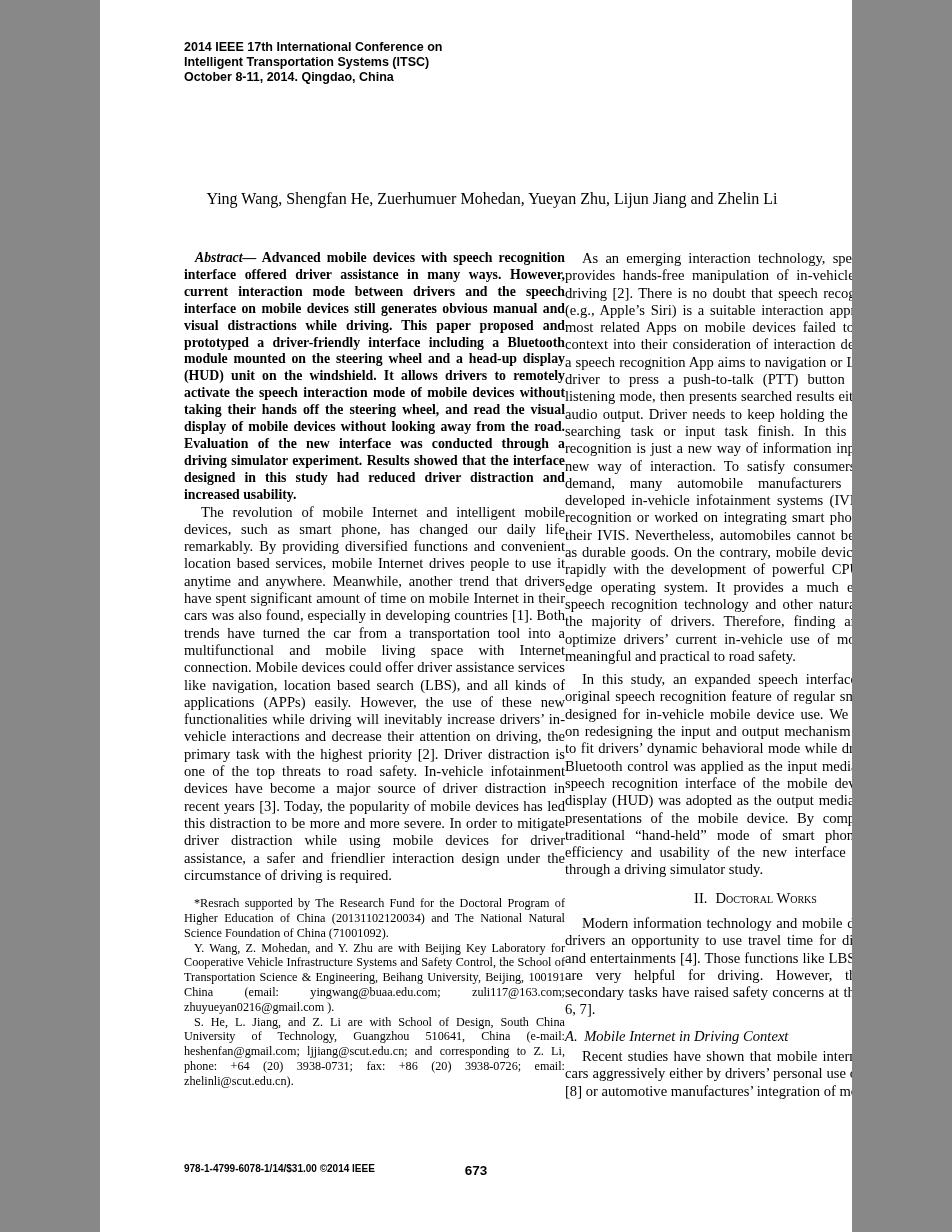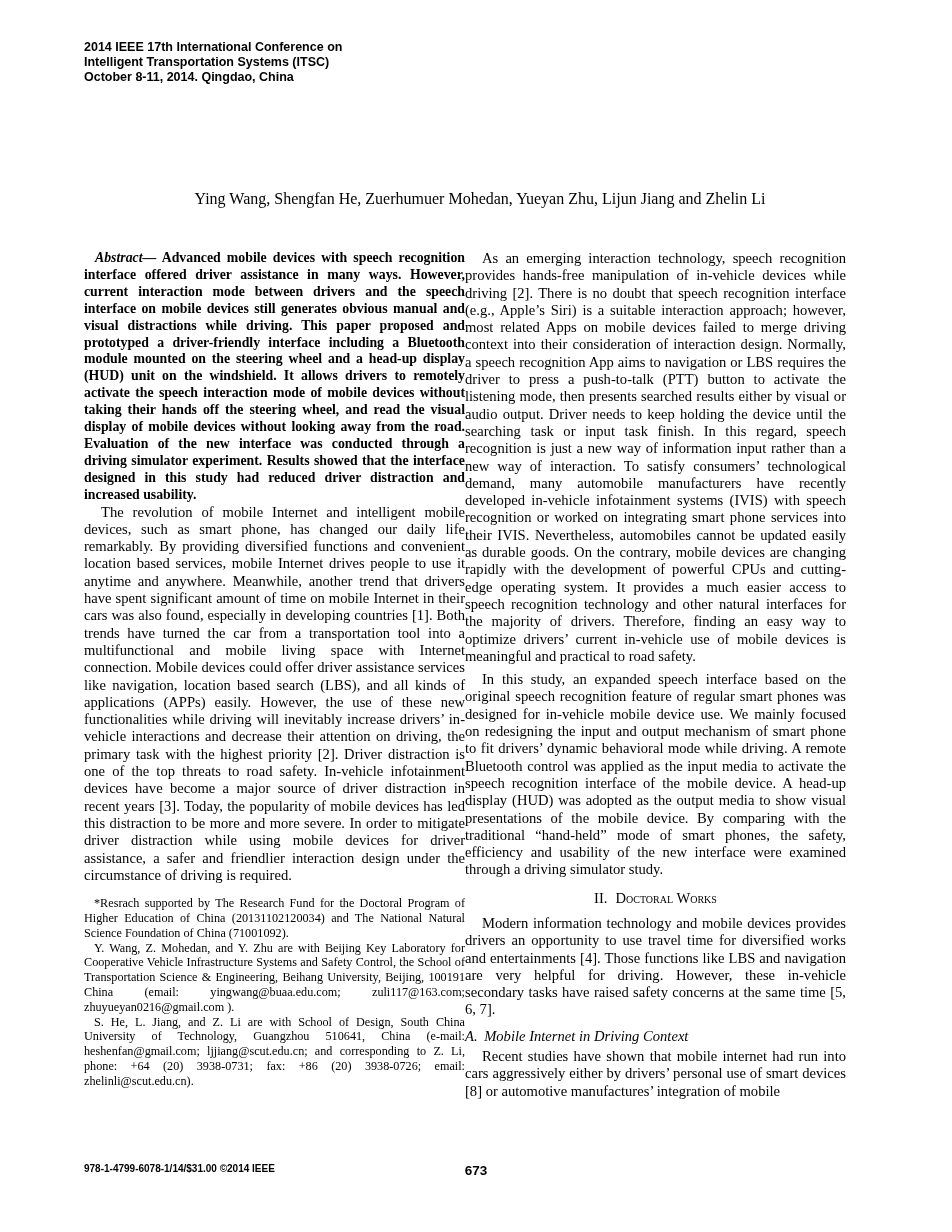--- a/index.html
+++ b/index.html
@@ -1,18 +1,18 @@
 <!DOCTYPE html>
 <html><head>
 <meta charset="utf-8">
 <style>
   html, body { margin: 0; padding: 0; background: #888; }
   .page {
     position: relative;
-    width: 952px;
+    width: 752px;
     height: 1232px;
     margin: 0 auto;
     background: #ffffff;
     color: #000000;
     font-family: "Liberation Serif", serif;
     overflow: hidden;
   }
   .conf-header {
     position: absolute;
     left: 84px;
@@ -29,21 +29,21 @@
     width: 100%;
     margin: 0;
     text-align: center;
     font-size: 25px;
     font-weight: 700;
     line-height: 30px;
   }
   .authors {
     position: absolute;
     top: 190px;
-    left: 4px;
+    left: 16px;
     width: 100%;
     text-align: center;
     font-size: 16px;
   }
   .columns {
     position: absolute;
     top: 250px;
     left: 84px;
     width: 784px;
     height: 910px;

